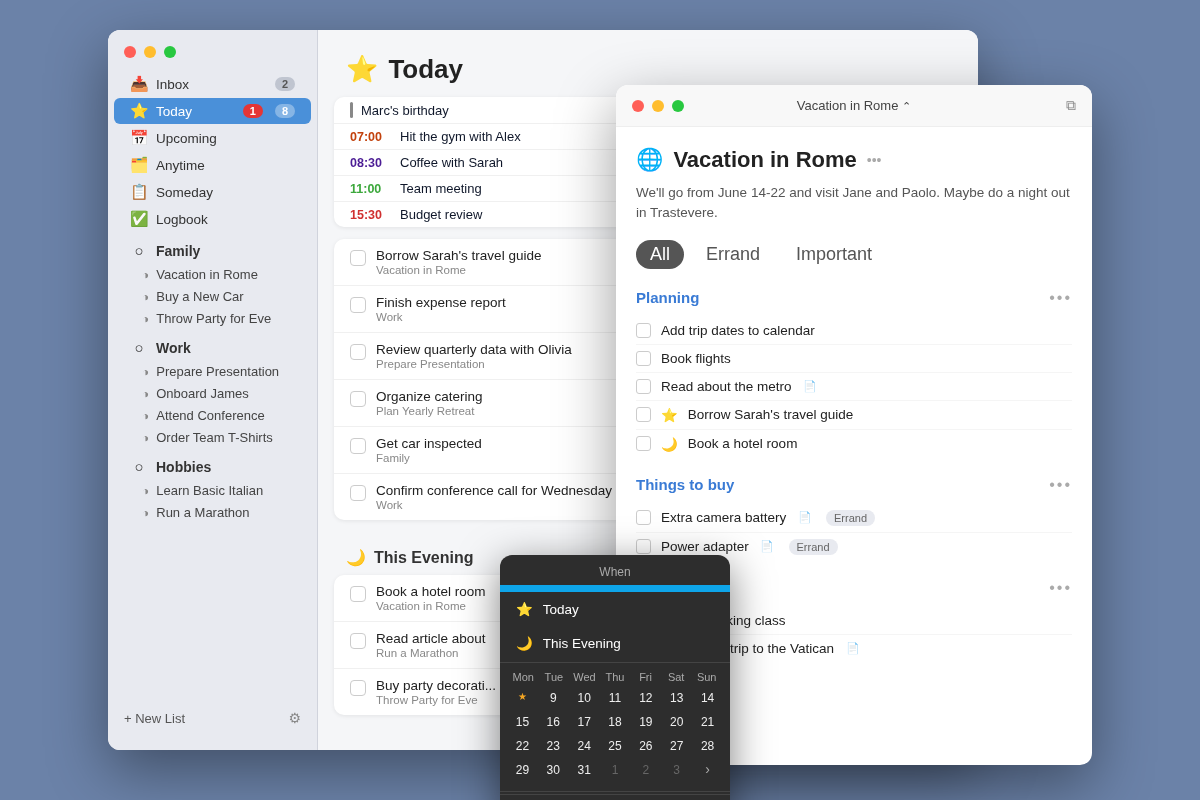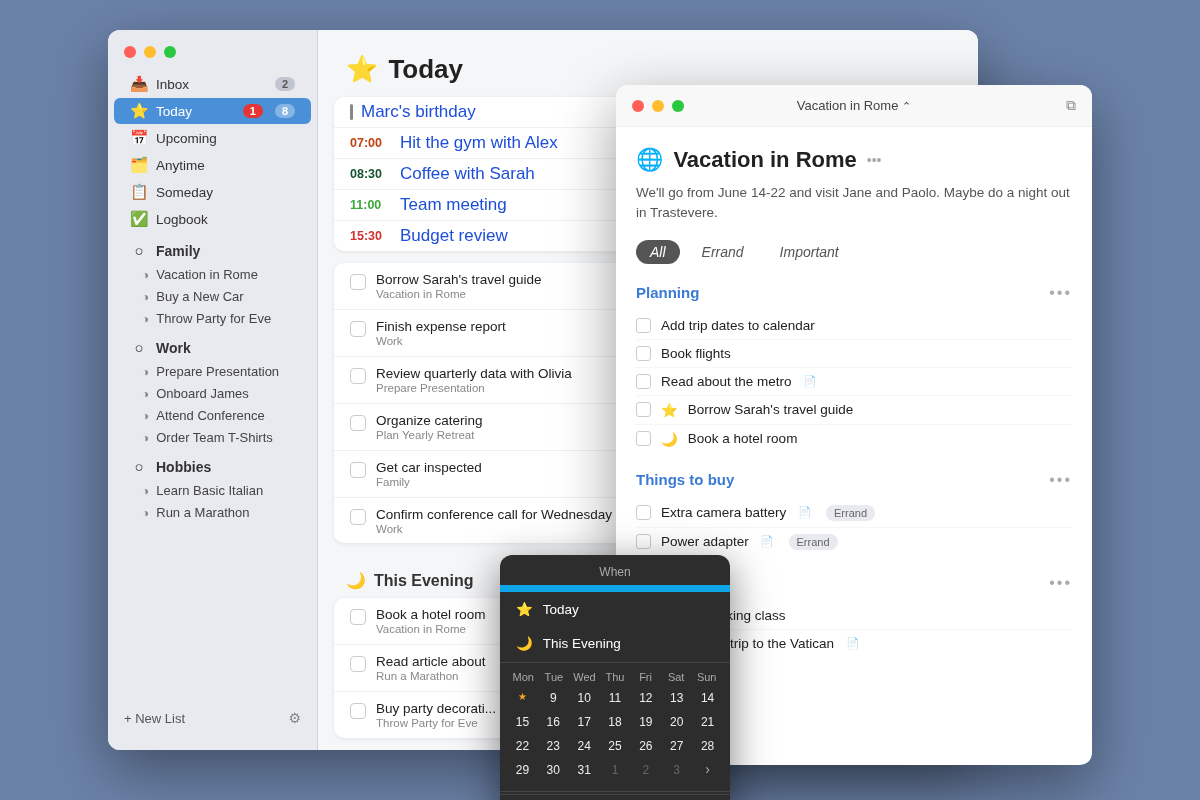--- a/index.html
+++ b/index.html
@@ -166,35 +166,35 @@
 
     .scheduled-event:last-child { border-bottom: none; }
 
     .event-time {
       width: 50px;
       font-weight: 600;
       font-size: 12.5px;
     }
 
     .event-time.blue { color: #c2410c; }
-    .event-time.orange { color: #14532d; }
+    .event-time.orange { color: #4c1d95; }
     .event-time.green { color: #3ca83c; }
     .event-time.red { color: #d03030; }
 
     .event-bar {
       width: 3px;
       height: 16px;
       background: #3a7bd5;
       border-radius: 2px;
       margin-right: 8px;
     }
 
     .event-bar.birthday { background: #888; }
 
-    .event-name { color: #1d4ed8; font-size: 17px; }
+    .event-name { color: #0f172a; font-size: 13px; }
 
     .task-row {
       display: flex;
       align-items: flex-start;
       padding: 9px 16px;
       border-bottom: 1px solid #f0f0f0;
       gap: 10px;
       cursor: pointer;
     }
 
@@ -293,23 +293,22 @@
 
     .filter-pills {
       display: flex;
       gap: 8px;
       margin-bottom: 20px;
     }
 
     .pill {
       padding: 4px 14px;
       border-radius: 20px;
-      font-size: 14px;
-      cursor: pointer;
-      font-style: italic;
+      font-size: 18px;
+      cursor: pointer;
     }
 
     .pill.active { background: #555; color: #fff; }
     .pill.inactive { background: transparent; color: #555; }
 
     .detail-section-header {
       display: flex;
       align-items: center;
       justify-content: space-between;
       margin-bottom: 10px;

